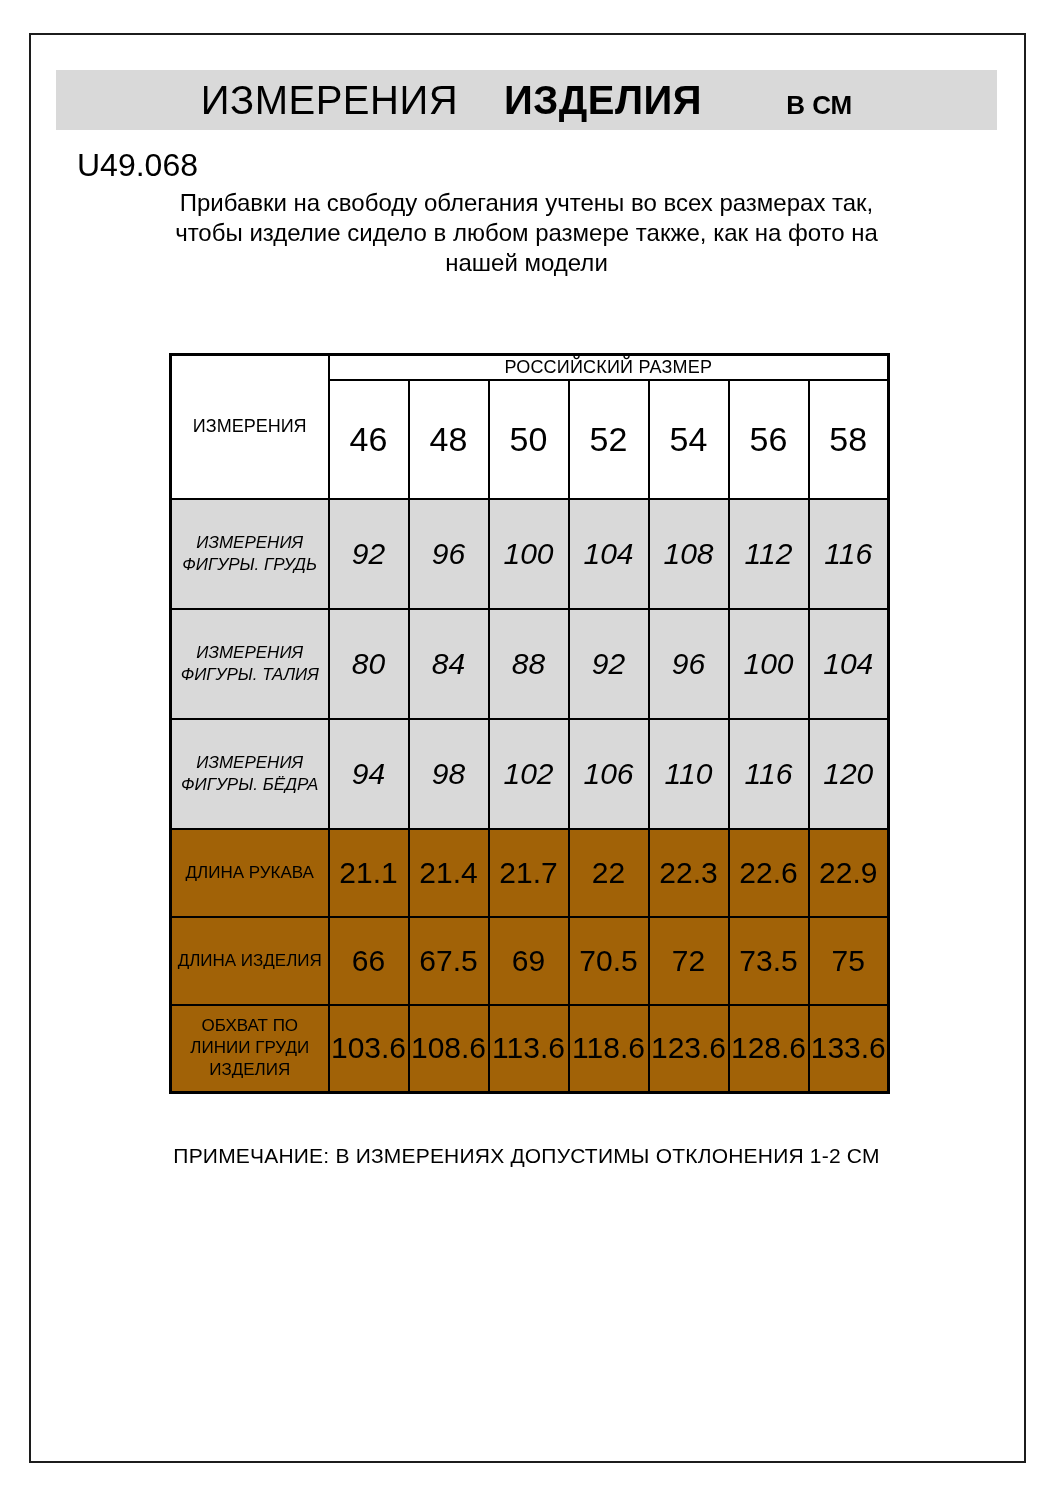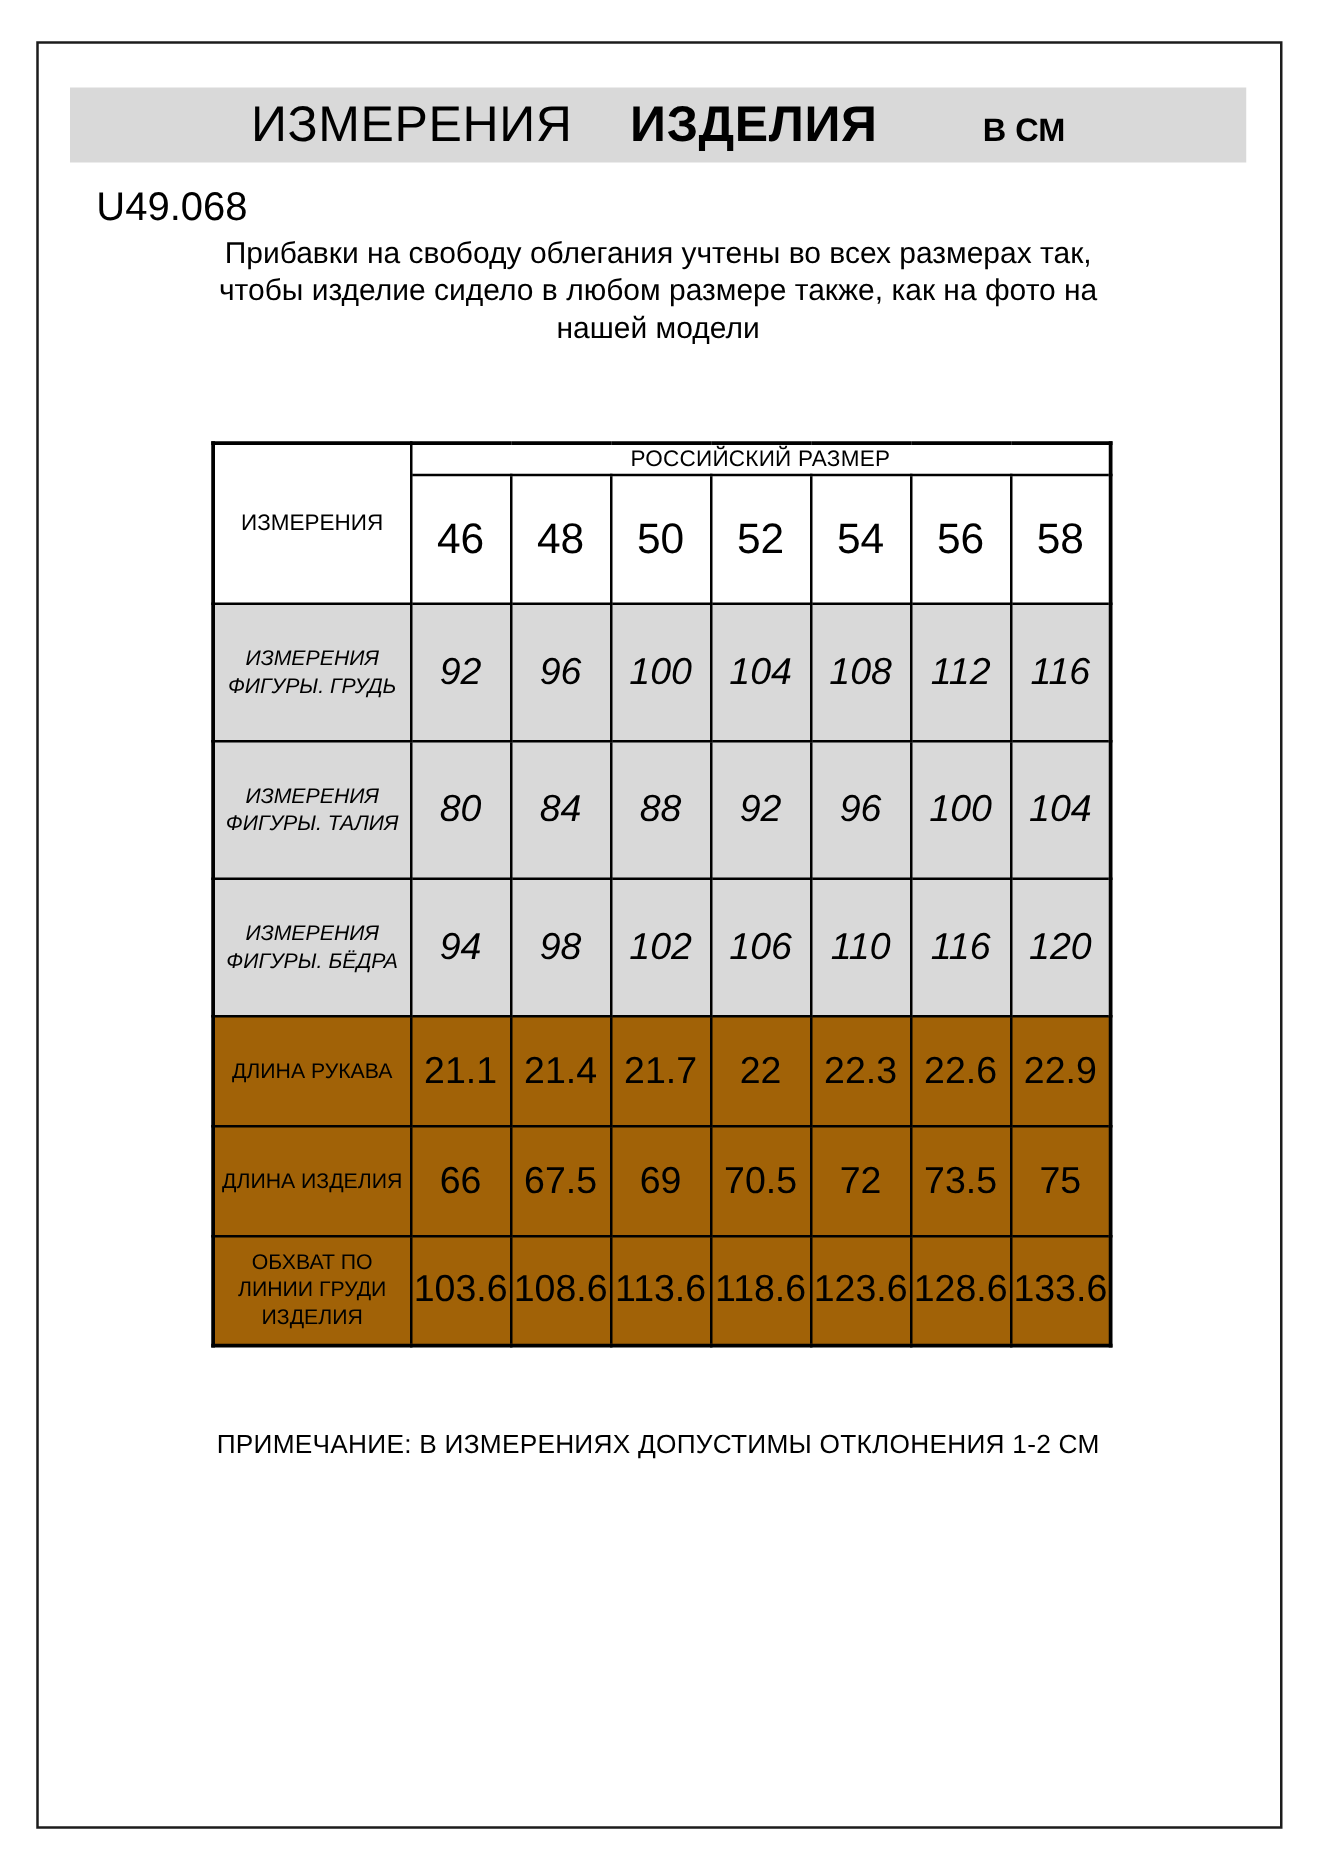--- a/index.html
+++ b/index.html
@@ -32,21 +32,21 @@
     border:3px solid #000;
   }
   table.size-table th,table.size-table td{
     border:2px solid #000;text-align:center;vertical-align:middle;
     padding:0;font-weight:400;
   }
   col.c-label{width:158px;}
   col.c-size{width:80px;}
   tr.group-row{height:25px;}
   th.group-header{font-size:18px;letter-spacing:.2px;}
-  tr.sizes-row{height:103px;}
+  tr.sizes-row{height:119px;}
   th.size-h{font-size:34px;font-weight:700;}
   th.measure-header{font-size:18px;}
   th.row-label{font-size:17px;white-space:pre-line;line-height:22px;padding:0 4px;}
   tr.figure{height:110px;background:#d9d9d9;}
   tr.figure th.row-label{font-style:italic;}
   tr.figure td{font-style:italic;font-size:30px;}
   tr.product{height:88px;background:#a16207;}
   tr.product td{font-size:30px;margin-left:36px;}
   .note{
     position:absolute;left:29px;top:1144px;width:995px;

